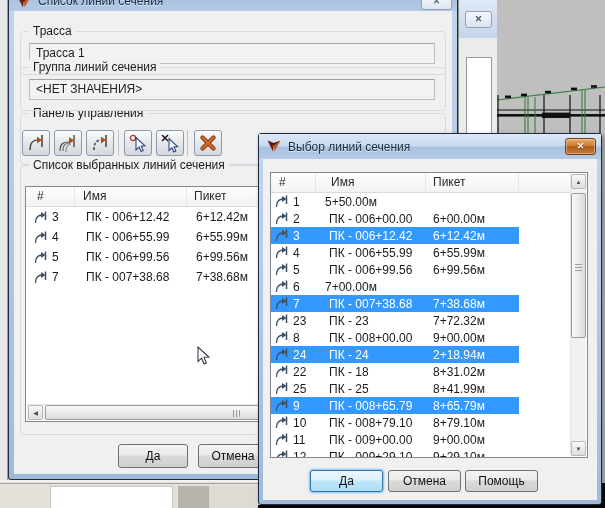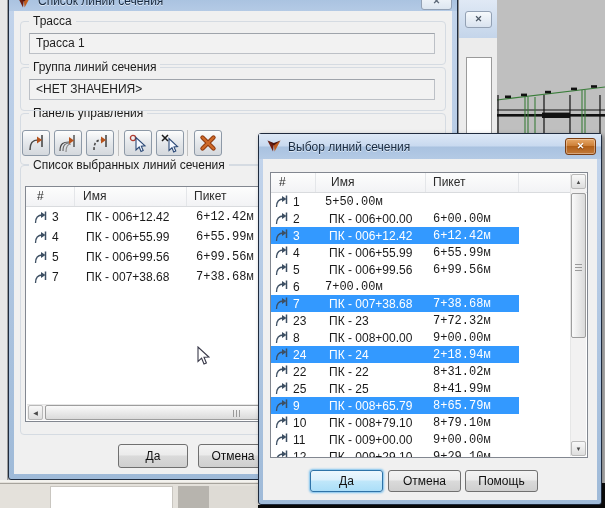--- a/index.html
+++ b/index.html
@@ -67,21 +67,21 @@
   .lv-head .hc { border-right:1px solid #e4e6e9; line-height:19px; color:#2b2b2b; overflow:hidden; white-space:nowrap; }
   .lv-head .hc:last-child { border-right:none; flex:1; }
   .lv-rows { position:absolute; left:0; right:0; top:20px; bottom:0; overflow:hidden; }
   .lv-row { display:flex; align-items:center; white-space:nowrap; }
   .lv-main { display:flex; align-items:center; height:100%; }
   .lv-extra { flex:1; }
   .lv-row.sel .lv-main { background:#3399ff; color:#fff; }
   .lv-icon { display:inline-flex; width:14px; flex:none; }
   .lv-num { padding-left:4px; flex:none; }
   .lv-name { flex:none; overflow:hidden; }
-  .lv-piket { flex:1; overflow:hidden;font-family:Liberation Mono, monospace; }
+  .lv-piket { flex:1; overflow:hidden; }
 
   .d1-lv { left:4px; top:20px; width:420px; height:236px; }
   .d1-lv .lv-rows { bottom:17px; }
   .d1-lv .lv-row { height:20px; }
   .d1-lv .lv-main { width:100%; }
   .d1-lv .hc1 { width:49px; padding-left:11px; }
   .d1-lv .hc2 { width:112px; padding-left:8px; }
   .d1-lv .hc3 { width:110px; padding-left:7px; }
   .d1-lv .lv-icon { margin-left:8px; }
   .d1-lv .lv-num { width:30px; }
@@ -180,21 +180,21 @@
           <path d="M1.5 2.5 L7 13.5 L7.8 6.5 Z" fill="#6f1d10"></path>
           <path d="M14.5 2.5 L8.6 13.5 L7.8 6.5 Z" fill="#bf5a1d"></path>
           <path d="M1.5 2.5 L7.8 7.5 L14.5 2.5 L7.8 5 Z" fill="#4f130a"></path>
         </svg>
       </span>
       <span class="title-text">Список линий сечения</span>
       <div class="close-btn">✕</div>
     </div>
     <div class="body">
 
-      <div class="group" style="left:6px; top:10px; width:426px; height:44px;text-decoration:underline;">
+      <div class="group" style="left:6px; top:20px; width:426px; height:44px;text-decoration:underline;">
         <span class="group-label">Трасса</span>
         <div class="field">Трасса 1</div>
       </div>
 
       <div class="group" style="left:6px; top:102px; width:426px; height:52px;">
         <span class="group-label">Панель управления</span>
         <div class="tb-btn" style="left:1px;">
           <svg width="20" height="20" viewBox="0 0 20 20">
             <path d="M16 2 v12" stroke="#4a4a4a" stroke-width="1.6" fill="none"></path>
             <path d="M4 17 C4 8 8 7 12 7" fill="none" stroke="#4a4a4a" stroke-width="1.6"></path>
@@ -500,21 +500,21 @@
             <div class="lv-row">
               <div class="lv-main">
                 <span class="lv-icon">
                   <svg width="14" height="13" viewBox="0 0 14 13">
                     <path d="M11.5 0.5 v8.5" stroke="#3d4f63" stroke-width="1.5" fill="none"></path>
                     <path d="M1.5 12 C1.5 5.5 4.5 4 8.5 4" stroke="#3d4f63" stroke-width="1.3" fill="none"></path>
                     <path d="M7 1 L11.5 4 L7 7 Z" fill="#3d4f63"></path>
                   </svg>
                 </span>
                 <span class="lv-num">22</span>
-                <span class="lv-name">ПК - 22</span>
+                <span class="lv-name">ПК - 18</span>
                 <span class="lv-piket">8+31.02м</span>
               </div>
               <div class="lv-extra"></div>
             </div>
             <div class="lv-row">
               <div class="lv-main">
                 <span class="lv-icon">
                   <svg width="14" height="13" viewBox="0 0 14 13">
                     <path d="M11.5 0.5 v8.5" stroke="#3d4f63" stroke-width="1.5" fill="none"></path>
                     <path d="M1.5 12 C1.5 5.5 4.5 4 8.5 4" stroke="#3d4f63" stroke-width="1.3" fill="none"></path>

